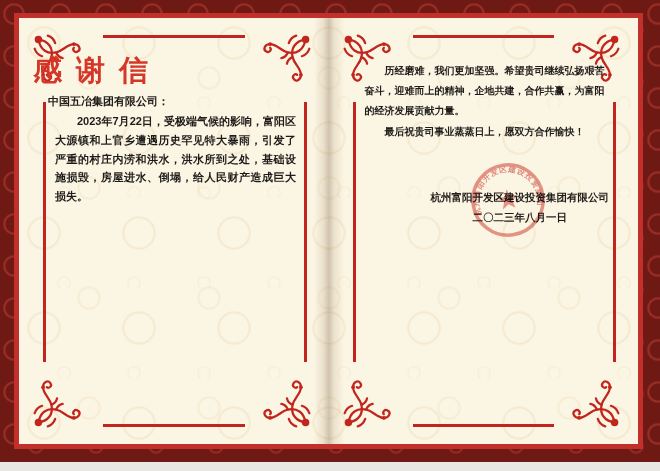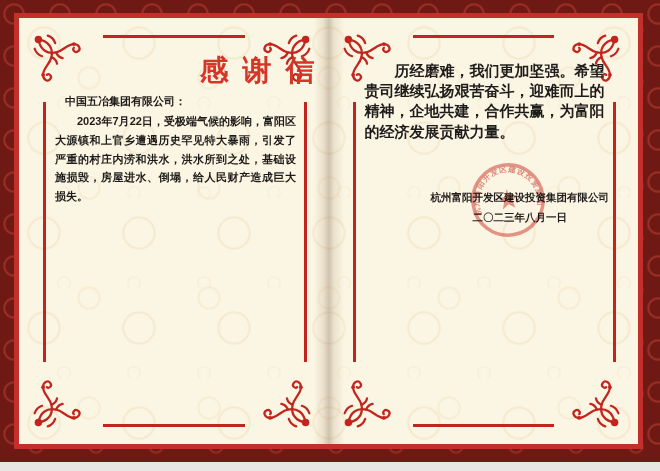--- a/index.html
+++ b/index.html
@@ -30,30 +30,30 @@
   .orn{position:absolute;width:56px;height:56px;}
   .orn.tl{left:11px;top:13px;}
   .orn.tr{right:15px;top:13px;transform:scaleX(-1);}
   .orn.bl{left:11px;bottom:13px;transform:scaleY(-1);}
   .orn.br{right:15px;bottom:13px;transform:scale(-1,-1);}
   .hline{position:absolute;height:3px;left:84px;right:84px;background:#c2251d;}
   .hline.top{top:17px;} .hline.bottom{bottom:17px;}
   .vline{position:absolute;width:3px;top:84px;bottom:82px;background:#c2251d;}
   .vline.l{left:24px;} .vline.r{right:22px;}
   
-  .title{position:absolute;top:33px;left:0;width:100%;text-align:right;
+  .title{position:absolute;top:33px;left:0;width:100%;text-align:left;
     font-family:"Liberation Serif", serif;font-weight:bold;font-size:29px;
     color:#d53627;letter-spacing:14px;padding-left:14px;box-sizing:border-box;}
-  .salutation{position:absolute;left:46px;top:76px;font-size:11px;font-weight:700;color:#1e1c1a;}
+  .salutation{position:absolute;left:29px;top:76px;font-size:11px;font-weight:700;color:#1e1c1a;}
   .body-text{position:absolute;left:36px;top:94px;width:241px;
     font-size:11px;line-height:18.8px;font-weight:700;color:#1e1c1a;
     text-align:justify;word-break:break-all;}
   .body-text p{margin:0;text-indent:2em;}
   .rp-body{position:absolute;left:36px;top:43px;width:240px;
-    font-size:15px;line-height:20.2px;font-weight:700;color:#1e1c1a;
+    font-size:10px;line-height:20.2px;font-weight:700;color:#1e1c1a;
     text-align:justify;word-break:break-all;}
   .rp-body p{margin:0;text-indent:2em;}
   .sign-block{position:absolute;right:29px;top:169px;text-align:center;
     font-size:10.5px;line-height:20px;font-weight:700;color:#1e1c1a;}
   .seal{position:absolute;left:140px;top:143px;width:78px;height:78px;
     opacity:.62;mix-blend-mode:multiply;transform:rotate(-8deg);}
   .hidden-defs{position:absolute;width:0;height:0;overflow:hidden;}
 </style>
 </head>
 <body>
@@ -117,20 +117,21 @@
         <svg class="orn br" viewBox="0 0 60 60">
             <use href="#orn-flourish"></use>
           </svg>
         <div class="hline top"></div>
         <div class="hline bottom"></div>
         <div class="vline l"></div>
         <div class="vline r"></div>
 
         <div class="rp-body">
           <p>历经磨难，我们更加坚强。希望贵司继续弘扬艰苦奋斗，迎难而上的精神，企地共建，合作共赢，为富阳的经济发展贡献力量。</p>
+          <p>最后祝贵司事业蒸蒸日上，愿双方合作愉快！</p>
         </div>
 
         <div class="sign-block">
           <div>杭州富阳开发区建设投资集团有限公司</div>
           <div>二〇二三年八月一日</div>
         </div>
 
         <svg class="seal" viewBox="0 0 100 100">
           <circle cx="50" cy="50" r="45" fill="none" stroke="#d85a52" stroke-width="4.5"></circle>
           <polygon points="50,36 53.3,45.5 63.3,45.7 55.3,51.7 58.2,61.3 50,55.6 41.8,61.3 44.7,51.7 36.7,45.7 46.7,45.5" fill="#d85a52"></polygon>

